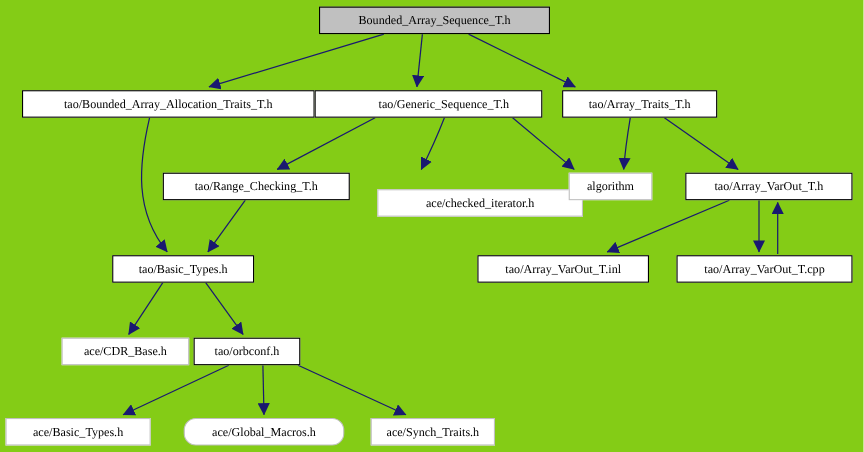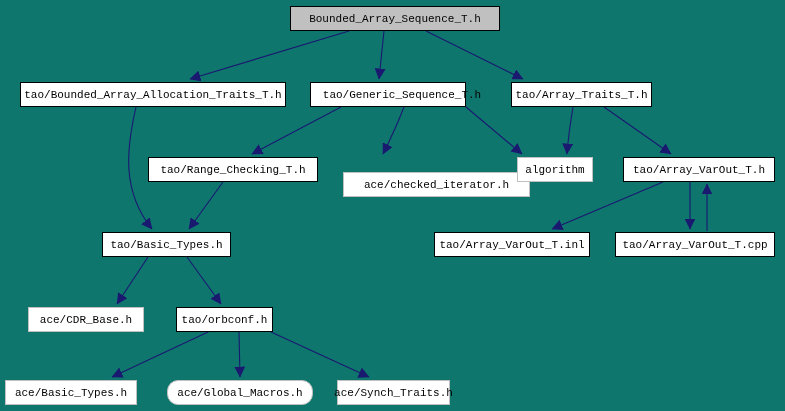--- a/index.html
+++ b/index.html
@@ -4,22 +4,22 @@
 <style>
   html, body {
     margin: 0;
     padding: 0;
     background: #ffffff;
   }
   #canvas {
     position: relative;
     width: 785px;
     height: 411px;
-    background: #0f766e;
-    font-family: Liberation Mono, monospace;
+    background: #84cc16;
+    font-family: Liberation Serif, serif;
     overflow: hidden;
   }
   #edges-svg {
     position: absolute;
     left: 0;
     top: 0;
     width: 785px;
     height: 411px;
   }
   .node {
@@ -74,28 +74,28 @@
         <path d="M148,257 L117,304" class="edge" stroke="#191970" marker-end="url(#arrowhead)"></path>
         <path d="M187,257 L221,304" class="edge" stroke="#191970" marker-end="url(#arrowhead)"></path>
         <path d="M208,332 L112,377" class="edge" stroke="#191970" marker-end="url(#arrowhead)"></path>
         <path d="M239,332 L240,377" class="edge" stroke="#191970" marker-end="url(#arrowhead)"></path>
         <path d="M271,332 L369,377" class="edge" stroke="#191970" marker-end="url(#arrowhead)"></path>
       </g>
   </svg>
   <div id="nodes-layer">
       <div class="node root" style="left: 290px; top: 6px; width: 210px;">Bounded_Array_Sequence_T.h</div>
       <div class="node internal" style="left: 20px; top: 82px; width: 266px;">tao/Bounded_Array_Allocation_Traits_T.h</div>
-      <div class="node internal" style="left: 310px; top: 82px; width: 156px; padding-left: 28px;">tao/Generic_Sequence_T.h</div>
+      <div class="node internal" style="left: 286px; top: 82px; width: 207px; padding-left: 28px;">tao/Generic_Sequence_T.h</div>
       <div class="node internal" style="left: 511px; top: 82px; width: 141px;">tao/Array_Traits_T.h</div>
       <div class="node internal" style="left: 148px; top: 157px; width: 170px;">tao/Range_Checking_T.h</div>
       <div class="node external" style="left: 343px; top: 157px; width: 187px; margin-top: 15px;">ace/checked_iterator.h</div>
       <div class="node external" style="left: 517px; top: 157px; width: 76px;">algorithm</div>
       <div class="node internal" style="left: 623px; top: 157px; width: 152px;">tao/Array_VarOut_T.h</div>
       <div class="node internal" style="left: 102px; top: 232px; width: 129px;">tao/Basic_Types.h</div>
       <div class="node internal" style="left: 434px; top: 232px; width: 156px;">tao/Array_VarOut_T.inl</div>
       <div class="node internal" style="left: 615px; top: 232px; width: 160px;">tao/Array_VarOut_T.cpp</div>
-      <div class="node external" style="left: 28px; top: 307px; width: 116px;">ace/CDR_Base.h</div>
+      <div class="node external" style="left: 56px; top: 307px; width: 116px;">ace/CDR_Base.h</div>
       <div class="node internal" style="left: 176px; top: 307px; width: 97px;">tao/orbconf.h</div>
       <div class="node external" style="left: 5px; top: 380px; width: 132px;">ace/Basic_Types.h</div>
       <div class="node external" style="left: 167px; top: 380px; width: 146px; border-radius: 11px;">ace/Global_Macros.h</div>
       <div class="node external" style="left: 337px; top: 380px; width: 113px;">ace/Synch_Traits.h</div>
     </div>
 </div>
 
 </body></html>

